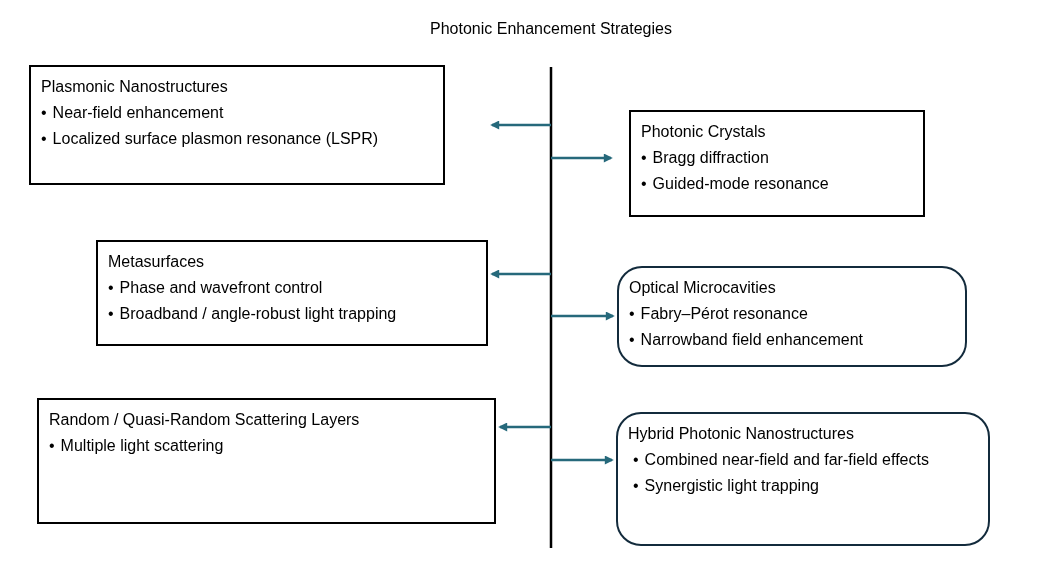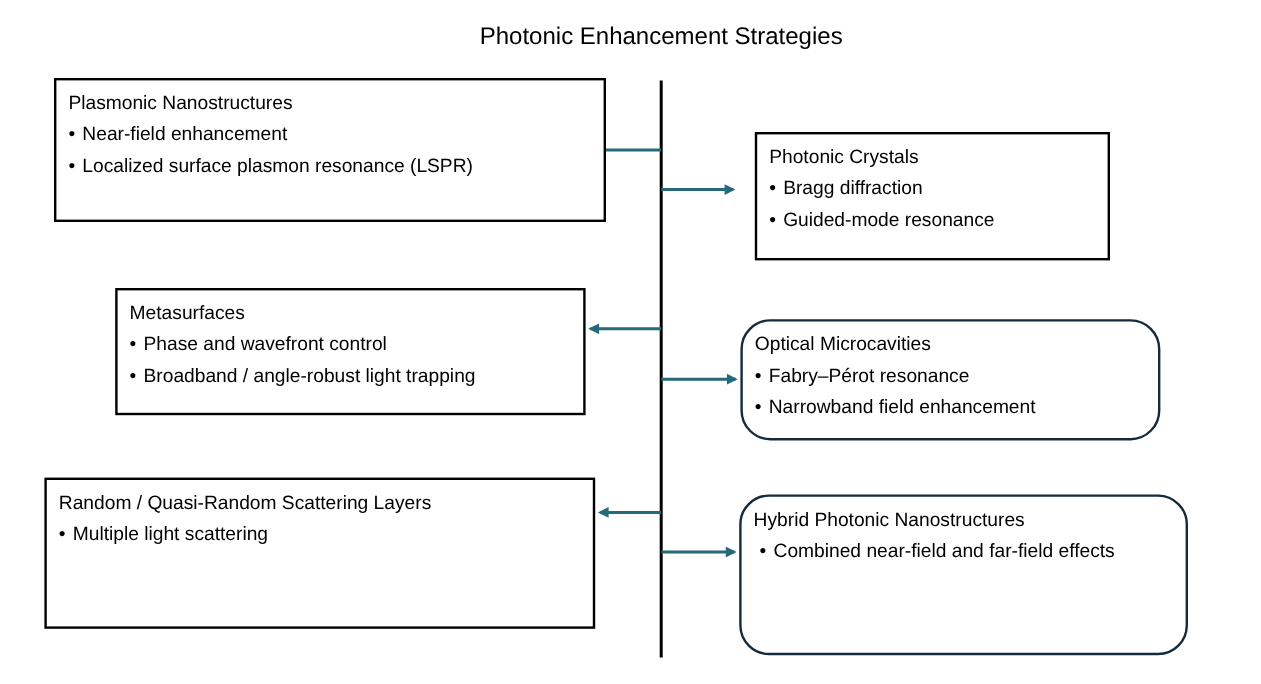--- a/index.html
+++ b/index.html
@@ -17,21 +17,21 @@
     width: 1051px;
     height: 570px;
     background: var(--bg);
     overflow: hidden;
   }
   .diagram-title {
     position: absolute;
     top: 20px;
     left: 551px;
     transform: translateX(-50%);
-    font-size: 20px;
+    font-size: 16px;
     white-space: nowrap;
     color: var(--text);
   }
   .connector-overlay {
     position: absolute;
     top: 0; left: 0;
     width: 1051px;
     height: 570px;
     pointer-events: none;
   }
@@ -40,21 +40,21 @@
   .arrowhead-fill { fill: var(--arrow); }
   .box {
     position: absolute;
     background: var(--bg);
     border: 2px solid var(--border-black);
     padding: 7px 10px;
     font-size: 16px;
     line-height: 26px;
   }
   .box.navy { border-color: var(--border-navy); border-radius: 25px; }
-  .box-l1 { left: 45px;  top: 65px;  width: 460px; height: 120px; }
+  .box-l1 { left: 29px;  top: 65px;  width: 416px; height: 120px; }
   .box-l2 { left: 96px;  top: 240px; width: 392px; height: 106px; }
   .box-l3 { left: 37px;  top: 398px; width: 459px; height: 126px; }
   .box-r1 { left: 629px; top: 110px; width: 296px; height: 107px; }
   .box-r2 { left: 617px; top: 266px; width: 350px; height: 101px; }
   .box-r3 { left: 616px; top: 412px; width: 374px; height: 134px; }
   .bullet-line { white-space: normal; }
   .bullet { margin-right: 6px; }
   .box-r3 .bullet-line { max-width: 310px; }
   .box-r3 .bullet { margin-left: 5px; }
 </style>
@@ -125,15 +125,18 @@
     <div class="bullet-line">
       <span class="bullet">•</span><span>Narrowband field enhancement</span>
     </div>
   </div>
 
   <div class="box box-r3 navy">
     <div class="box-title">Hybrid Photonic Nanostructures</div>
     <div class="bullet-line">
       <span class="bullet">•</span><span>Combined near-field and far-field effects</span>
     </div>
+    <div class="bullet-line">
+      <span class="bullet">•</span><span>Synergistic light trapping</span>
+    </div>
   </div>
 
 </div>
 
 </body></html>

